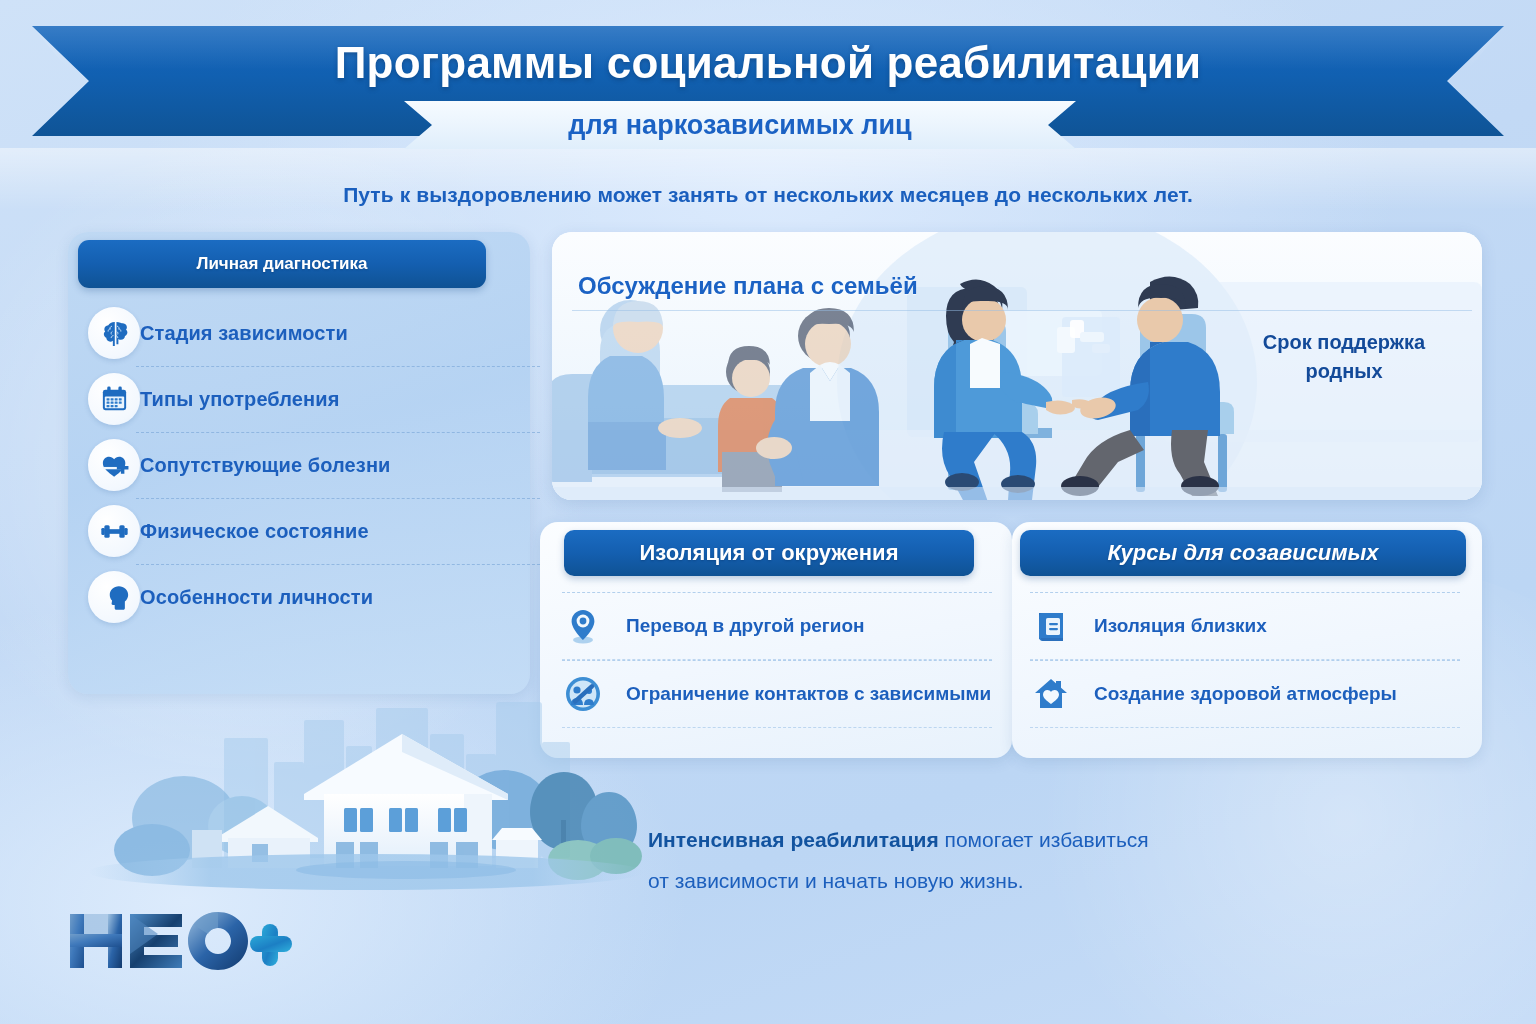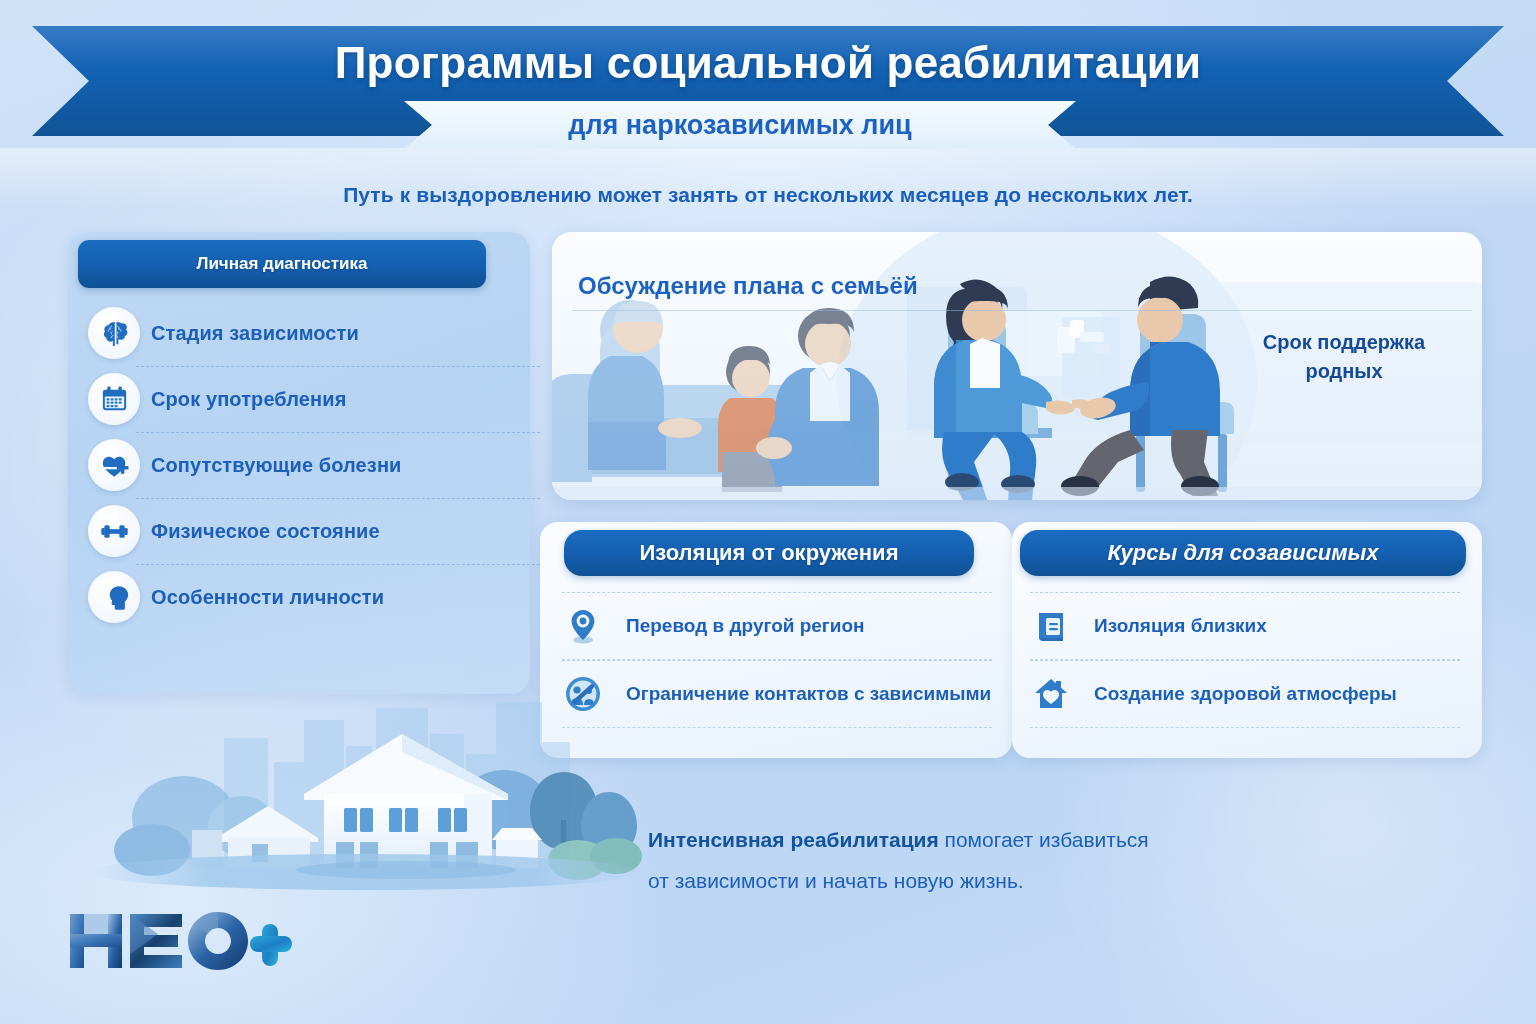--- a/index.html
+++ b/index.html
@@ -133,21 +133,21 @@
   .diag-list {
     position: absolute;
     left: 88px; top: 300px;
     width: 432px;
   }
   .diag-row {
     position: relative;
     height: 66px;
     display: flex;
     align-items: center;
-    gap: 11px;
+    gap: 0;
   }
   .diag-row + .diag-row::before {
     content: "";
     position: absolute;
     left: 48px; right: -20px; top: 0;
     border-top: 1px dashed rgba(120,165,215,.62);
   }
   .ico-circle {
     width: 52px; height: 52px;
     flex: 0 0 52px;
@@ -214,21 +214,21 @@
     background: linear-gradient(170deg, #fbfdff 0%, #f1f7fe 55%, #e8f2fc 100%);
     box-shadow: 0 4px 14px rgba(30,80,140,.12);
   }
   #card-isolation { left: 540px; width: 472px; }
   #card-courses   { left: 1012px; width: 470px; }
 
   .sub-header {
     position: absolute;
     top: 530px;
     height: 46px;
-    border-radius: 18px;
+    border-radius: 10px;
     background: linear-gradient(180deg, #1b6cc2 0%, #145fb0 50%, #0f5294 100%);
     box-shadow: 0 3px 7px rgba(20,70,130,.26);
     display: flex; align-items: center; justify-content: center;
     color: #fff; font-size: 22px; font-weight: 700;
     text-shadow: 0 1px 2px rgba(10,50,100,.4);
   }
   #hdr-isolation { left: 564px; width: 410px; }
   #hdr-courses   { left: 1020px; width: 446px; font-style: italic; }
 
   .sub-list { position: absolute; top: 592px; }
@@ -339,21 +339,21 @@
             <rect x="7.8" y="18.1" width="3" height="2.4" rx=".4"></rect>
             <rect x="12" y="18.1" width="3" height="2.4" rx=".4"></rect>
             <rect x="16.2" y="18.1" width="3" height="2.4" rx=".4"></rect>
             <rect x="20.4" y="18.1" width="3" height="2.4" rx=".4"></rect>
             <rect x="7.8" y="21.6" width="3" height="2.4" rx=".4"></rect>
             <rect x="12" y="21.6" width="3" height="2.4" rx=".4"></rect>
             <rect x="16.2" y="21.6" width="3" height="2.4" rx=".4"></rect>
           </g>
         </svg>
       </span>
-      <span class="diag-label">Срок употребления</span>
+      <span class="diag-label">Типы употребления</span>
     </div>
 
 
     <div class="diag-row">
       <span class="ico-circle">
         <svg viewBox="0 0 32 32" aria-hidden="true">
           <path fill="#1f6cc0" d="M15.6 27.6C9.4 22.6 4 19 4 13.6 4 9.7 6.9 7 10.4 7c2.1 0 4 1 5.2 2.6C16.8 8 18.7 7 20.8 7c3.5 0 6.4 2.7 6.4 6.6 0 5.4-5.4 9-11.6 14z"></path>
           <path fill="#eef6fd" d="M4.5 17.5h23v2.4h-23z"></path>
           <path fill="#1f6cc0" d="M22.6 12.4h3.6v4.2h4.2v3.6h-4.2v4.2h-3.6v-4.2h-4.2v-3.6h4.2z"></path>
           <path fill="#eef6fd" d="M22.6 12.4h3.6v4.2h4.2v3.6h-4.2v4.2h-3.6v-4.2h-4.2v-3.6h4.2z" opacity="0"></path>

